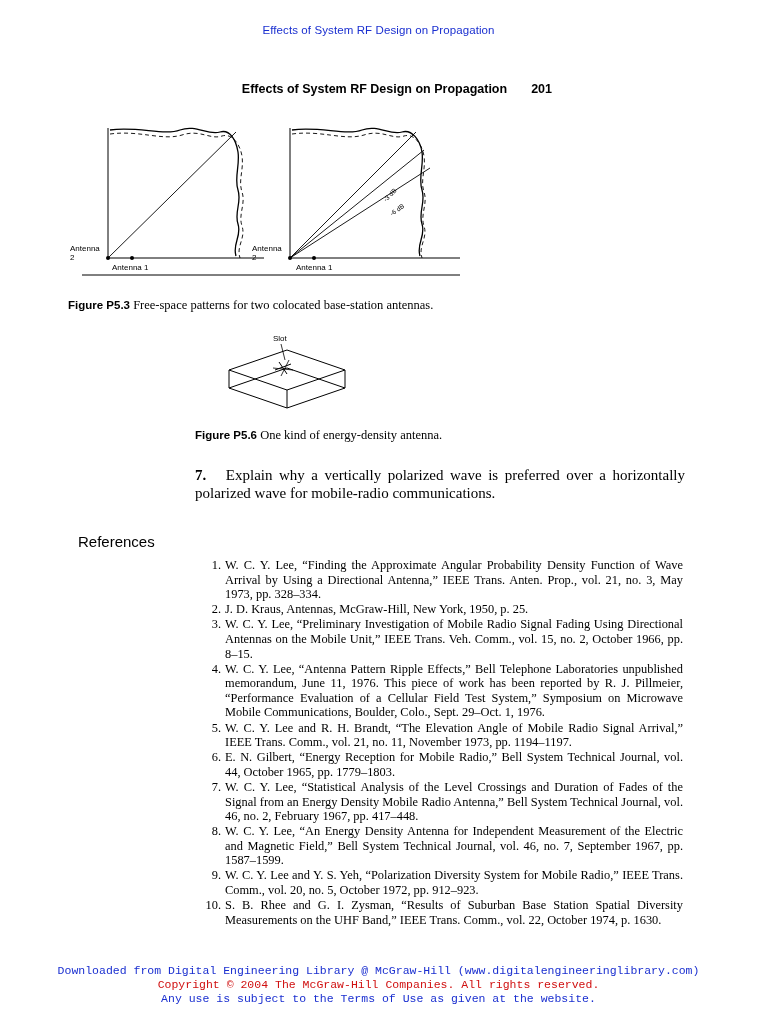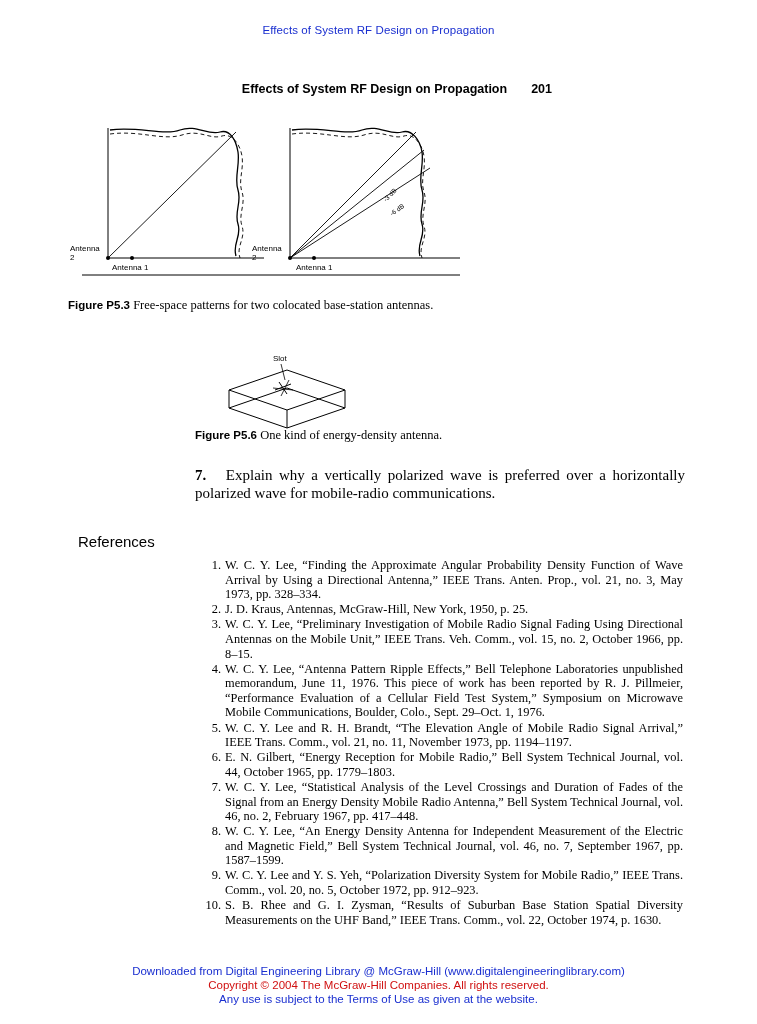--- a/index.html
+++ b/index.html
@@ -60,21 +60,21 @@
     font-weight: bold;
     font-size: 11.5px;
   }
   .cap53 {
     top: 298px;
     left: 68px;
     width: 420px;
   }
   .fig56 {
     position: absolute;
-    top: 352px;
+    top: 332px;
     left: 195px;
     width: 180px;
     height: 85px;
   }
   .cap56 {
     top: 428px;
     left: 195px;
     width: 420px;
   }
   .problem7 {
@@ -116,21 +116,21 @@
     left: 0;
     width: 16px;
     text-align: right;
   }
   .footer {
     position: absolute;
     bottom: 18px;
     left: 0;
     width: 757px;
     text-align: center;
-    font-family: Liberation Sans, sans-serif;
+    font-family: Liberation Mono, monospace;
     font-size: 11.5px;
     line-height: 14px;
   }
   .footer .l1 { color: #1a2fd0; }
   .footer .l2 { color: #d01010; }
   .footer .l3 { color: #1a2fd0; }
   .svgtext {
     font-family: "Liberation Sans", sans-serif;
     font-size: 8px;
   }

